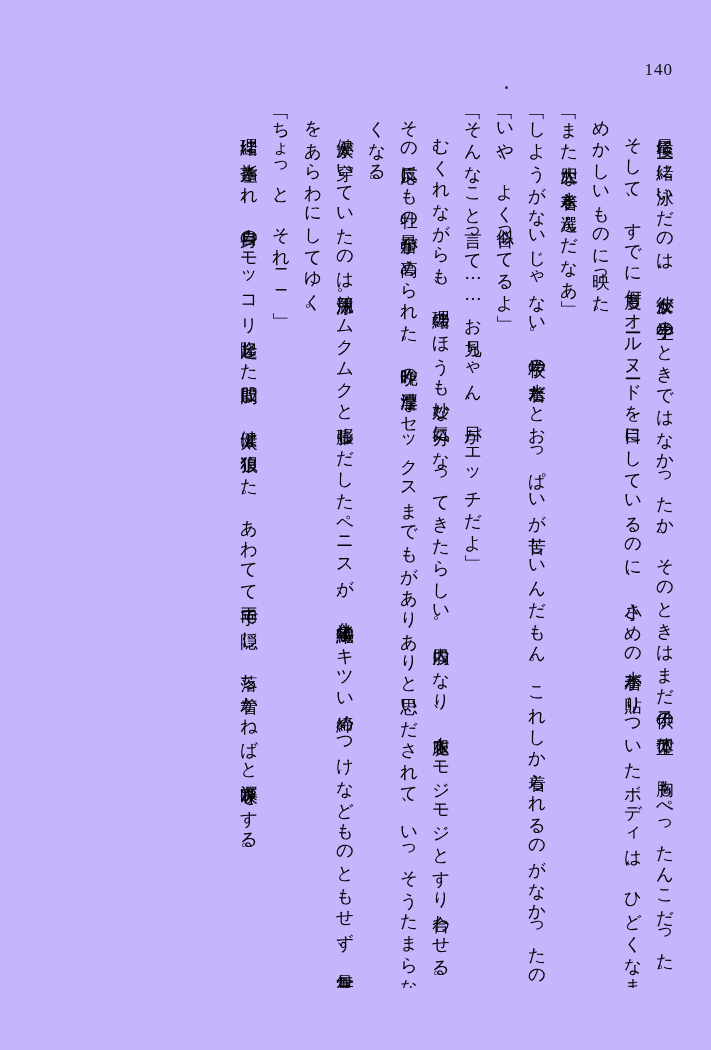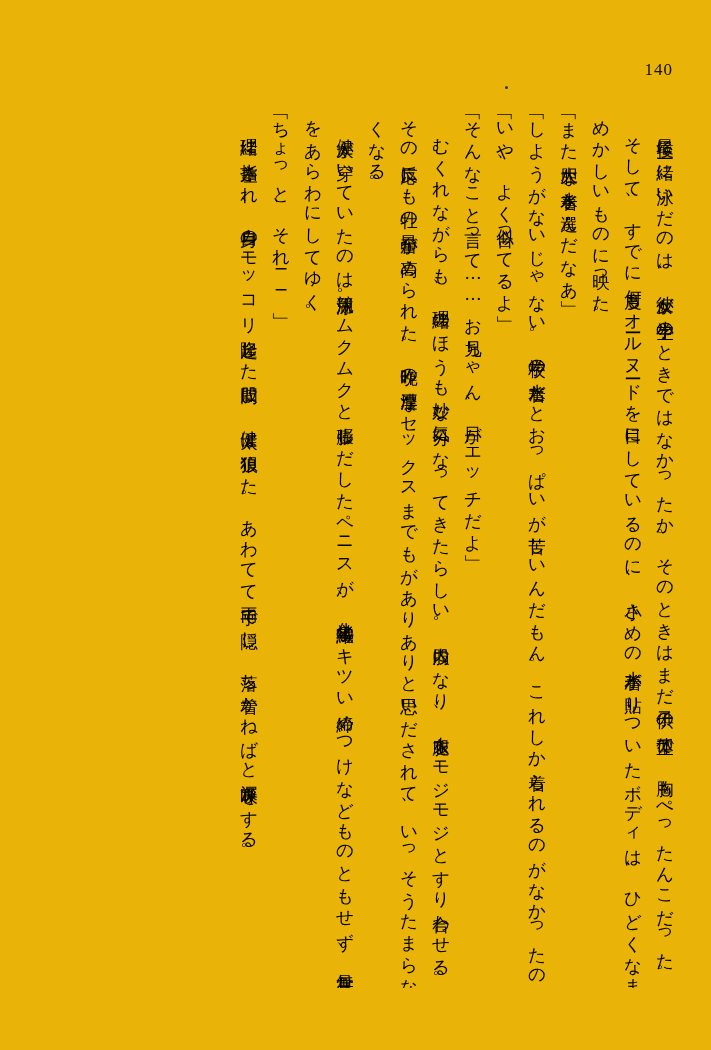--- a/index.html
+++ b/index.html
@@ -11,21 +11,21 @@
     width: 711px;
     height: 1050px;
     overflow: hidden;
     font-family: "DejaVu Serif", serif;
     color: #000000;
   }
   #page {
     position: relative;
     width: 711px;
     height: 1050px;
-    background: #eab308;
+    background: #c4b5fd;
     box-sizing: border-box;
   }
   
   #page-number {
     position: absolute;
     top: 60px;
     right: 38px;
     font-family: "Liberation Serif", serif;
     font-size: 17px;
     letter-spacing: 1px;

